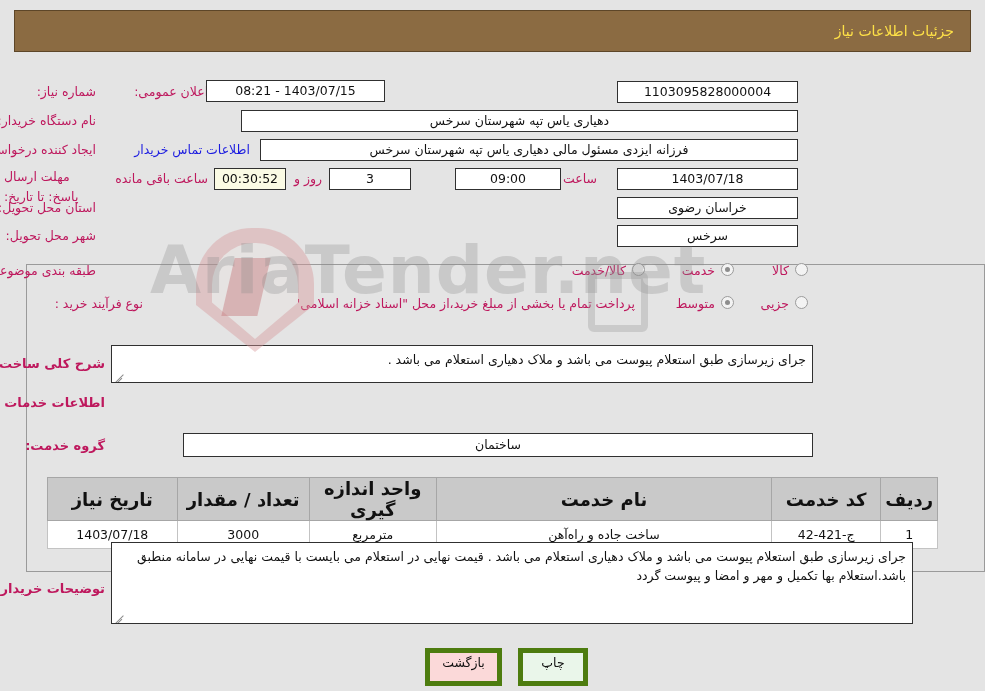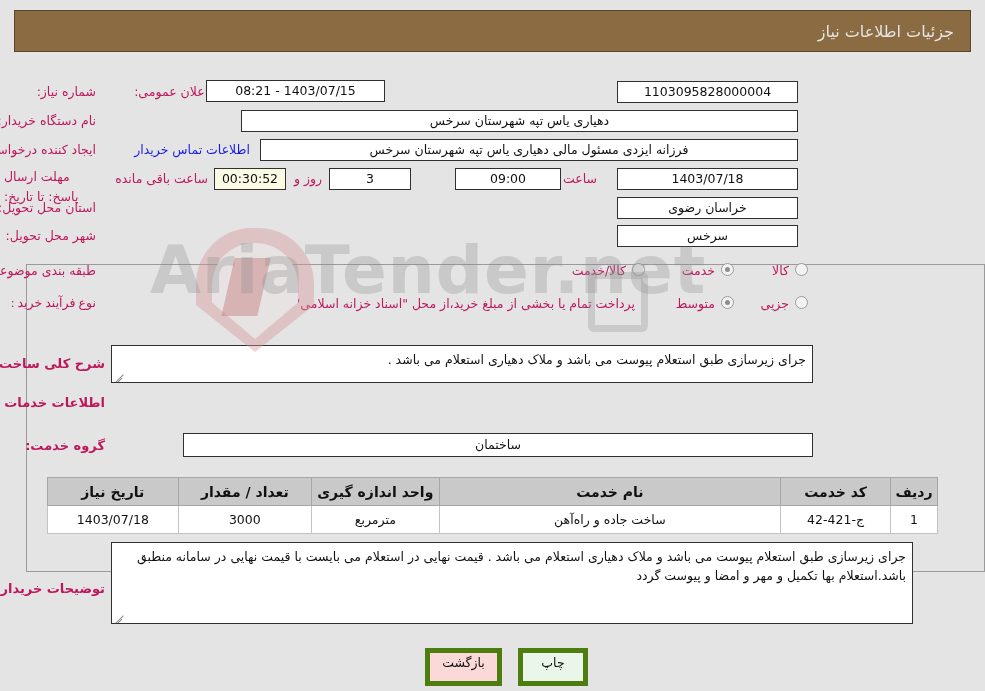--- a/index.html
+++ b/index.html
@@ -87,22 +87,22 @@
     height: 42px;
     background: #8b6b42;
     border: 1px solid #5d4628;
     box-sizing: border-box;
     z-index: 2;
   }
   #header-title {
     position: absolute;
     right: 16px;
     top: 12px;
-    color: #e5e5e5;
-    font-size: 16px;
+    color: #fde047;
+    font-size: 14px;
     line-height: 17px;
   }
   #panel-top    { left: 14px; top: 62px;  width: 957px; height: 264px; }
   #panel-bottom { left: 14px; top: 330px; width: 957px; height: 306px; background: transparent; border: 1px solid #9a9a9a; }
 
   
   .lbl {
     position: absolute;
     font-size: 12.5px;
     line-height: 15px;
@@ -201,21 +201,21 @@
     left: 47px;
     top: 477px;
     width: 891px;
     border-collapse: collapse;
     z-index: 3;
     background: #fff;
   }
   #items-table th {
     background: #c9c9c9;
     border: 1px solid #a6a6a6;
-    font-size: 14px;
+    font-size: 18px;
     font-weight: bold;
     color: #111;
     height: 27px;
     padding: 0 4px;
     text-align: center;
   }
   #items-table td {
     background: #ffffff;
     border: 1px solid #c3c3c3;
     font-size: 12.5px;
@@ -288,21 +288,21 @@
 <div class="fld rt" style="right:187px; top:225px; width:181px;">سرخس</div>
 
 <div class="lbl" style="right:889px; top:263px;">طبقه بندی موضوعی:</div>
 <div class="radio" style="right:177px; top:263px;"></div>
 <div class="lbl" style="right:196px; top:263px;">کالا</div>
 <div class="radio sel" style="right:251px; top:263px;"></div>
 <div class="lbl" style="right:270px; top:263px;">خدمت</div>
 <div class="radio" style="right:340px; top:263px;"></div>
 <div class="lbl" style="right:359px; top:263px;">کالا/خدمت</div>
 
-<div class="lbl" style="right:889px; top:296px;font-family:Liberation Serif, serif;">نوع فرآیند خرید :</div>
+<div class="lbl" style="right:842px; top:296px;">نوع فرآیند خرید :</div>
 <div class="radio" style="right:177px; top:296px;"></div>
 <div class="lbl" style="right:196px; top:296px;">جزیی</div>
 <div class="radio sel" style="right:251px; top:296px;"></div>
 <div class="lbl" style="right:270px; top:296px;">متوسط</div>
 <div class="lbl" style="right:350px; top:296px;">پرداخت تمام یا بخشی از مبلغ خرید،از محل "اسناد خزانه اسلامی" خواهد بود.</div>
 
 <div id="panel-bottom"></div>
 
 <div class="lbl lbl-bold" style="right:880px; top:356px; font-size:13px;">شرح کلی ساخت:</div>
 <div class="ta" style="right:172px; top:345px; width:702px; height:38px;">

